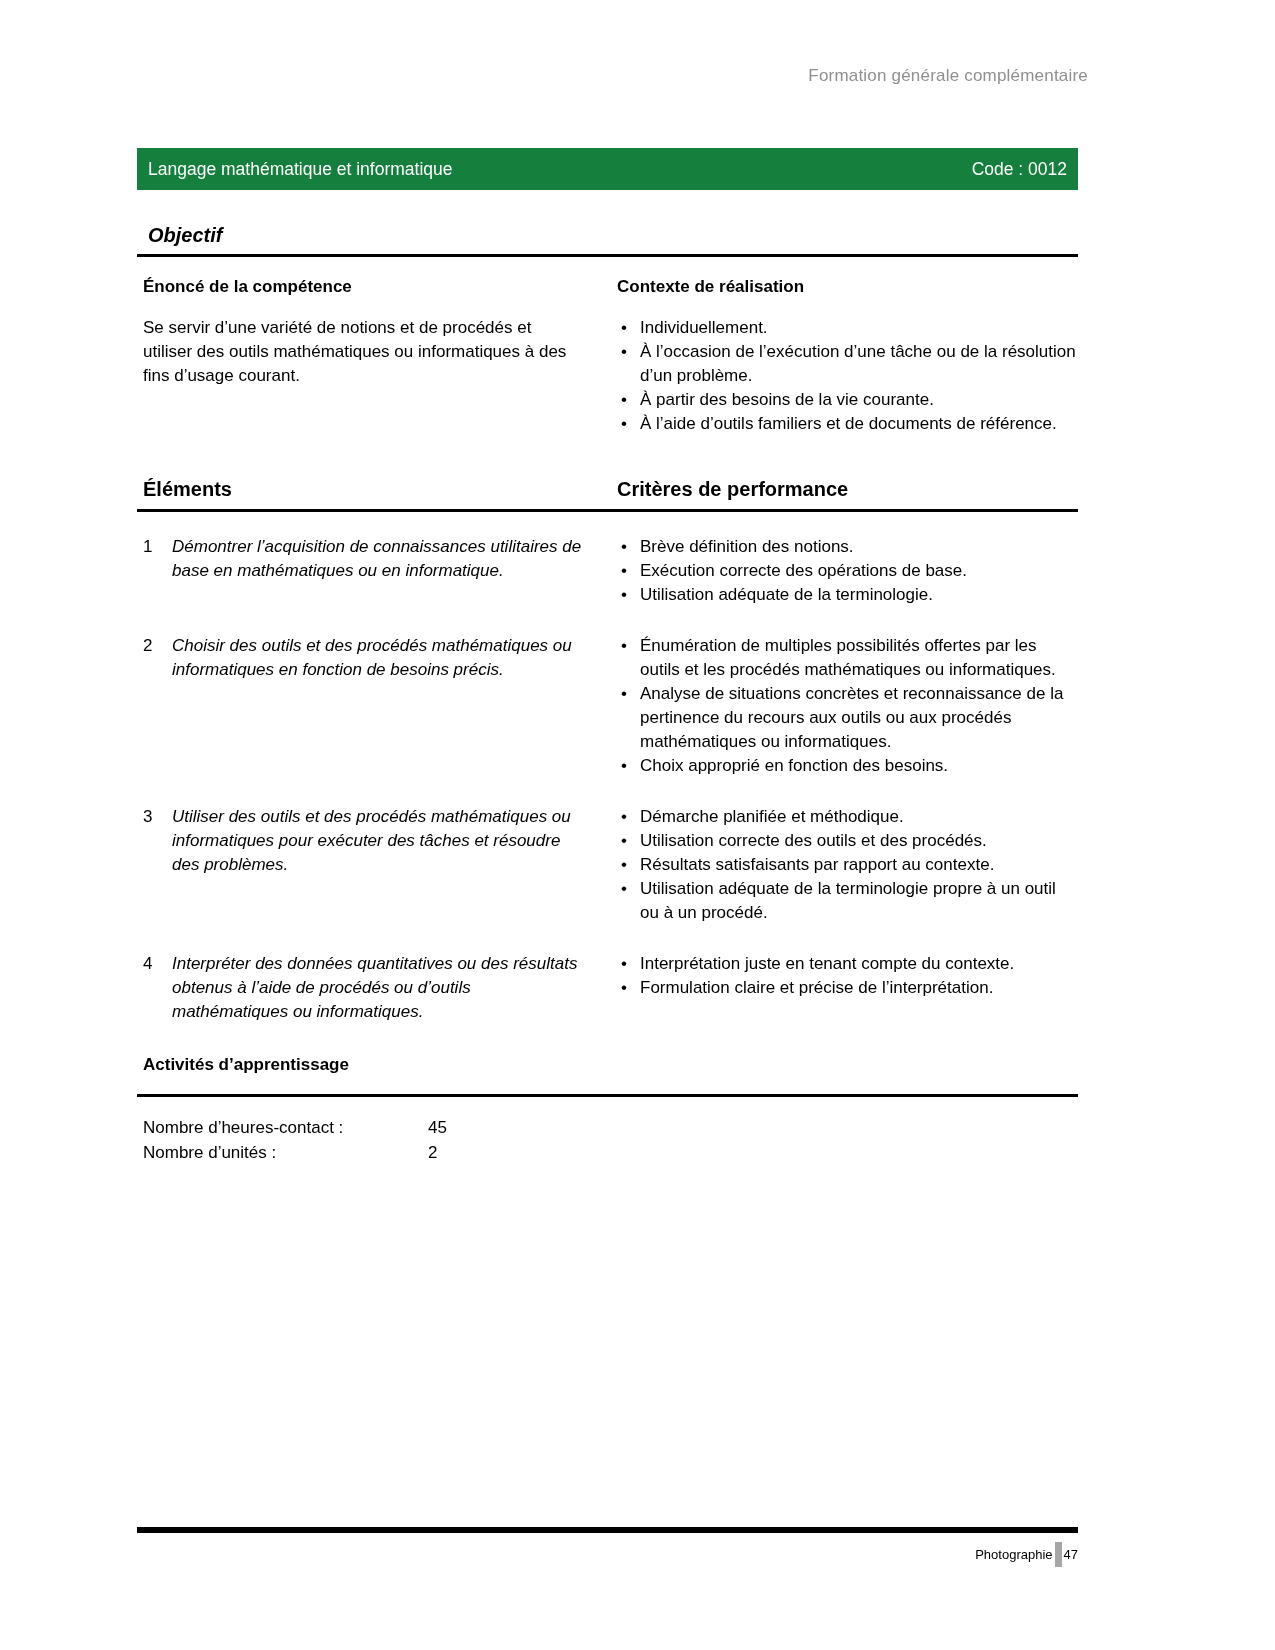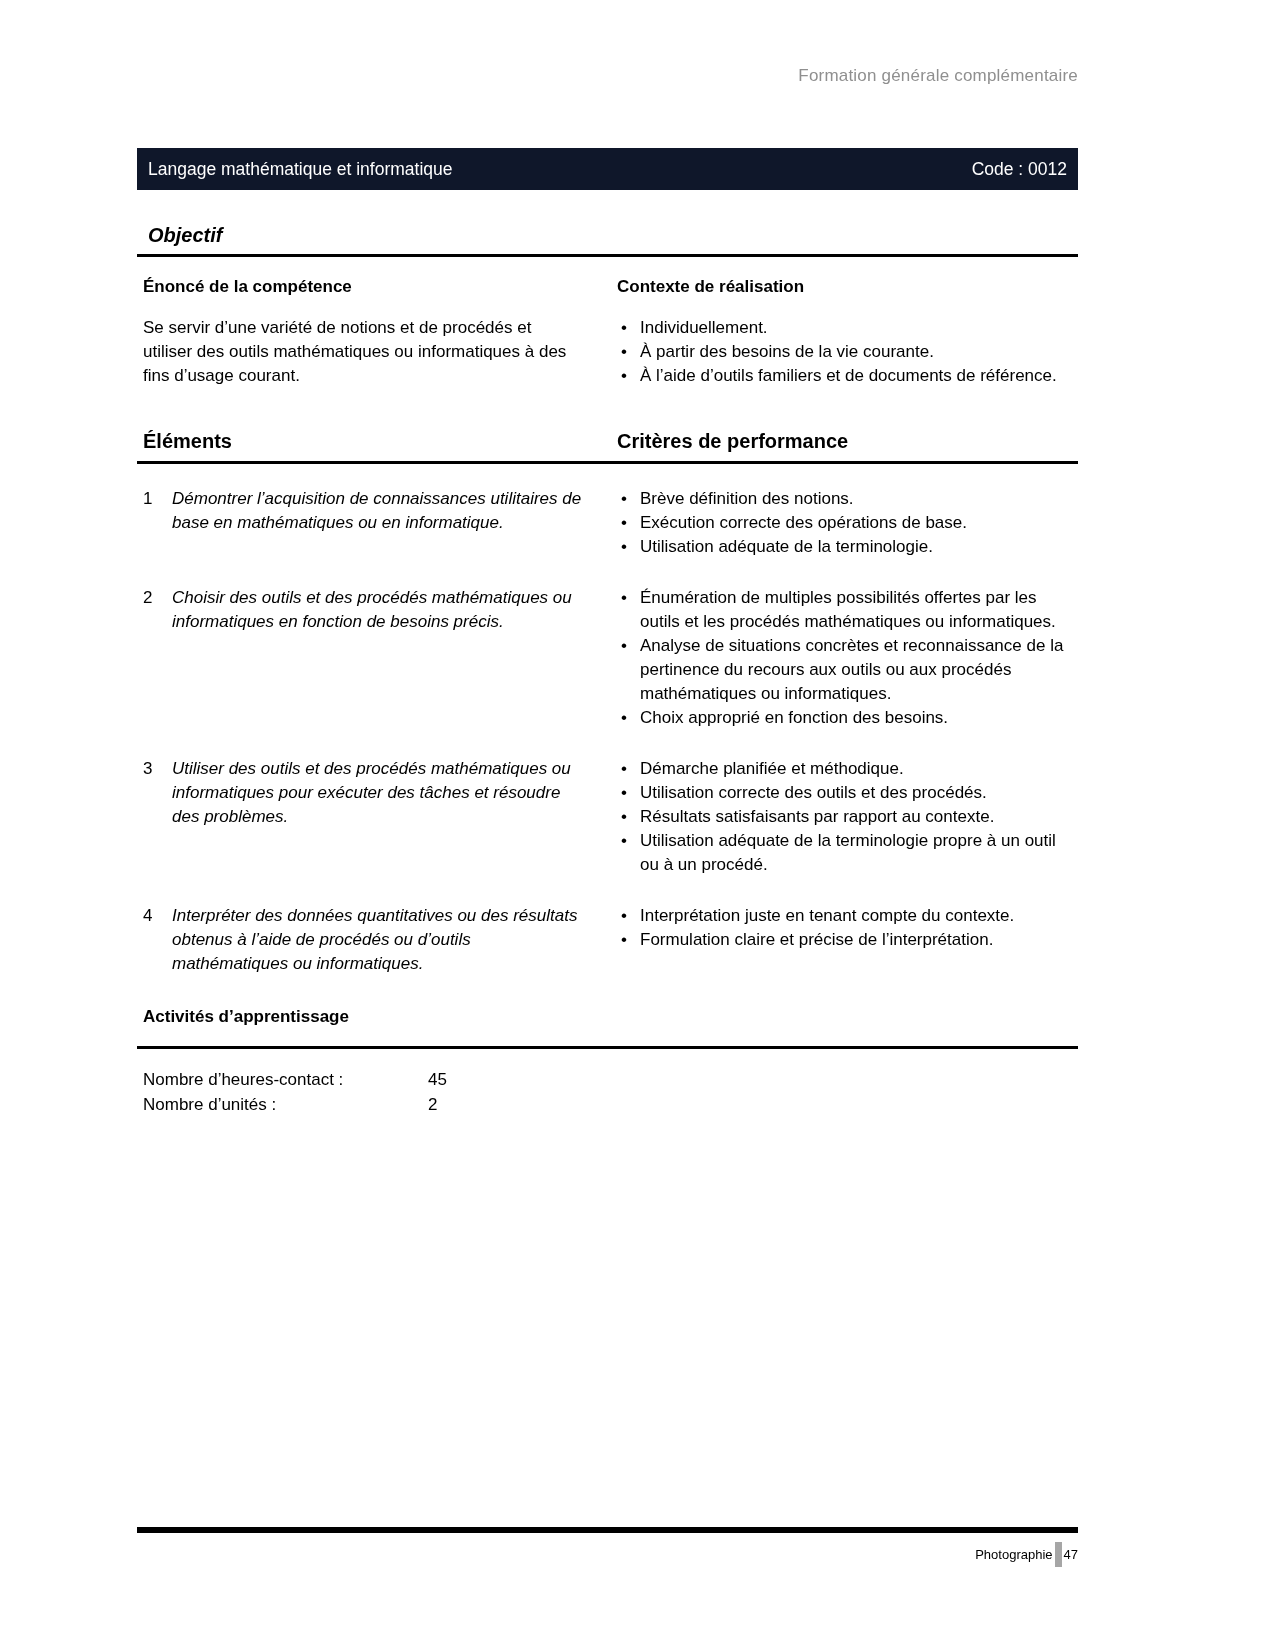--- a/index.html
+++ b/index.html
@@ -2,26 +2,26 @@
 <html lang="fr"><head>
 <meta charset="utf-8">
 <style>
   html,body{margin:0;padding:0;}
   body{
     width:1275px;height:1650px;position:relative;background:#ffffff;
     font-family:"Liberation Sans",sans-serif;color:#000;
     -webkit-font-smoothing:antialiased;
   }
   .header-note{
-    position:absolute;top:66px;right:197px;
+    position:absolute;top:66px;right:187px;
     font-size:17px;color:#8f8f8f;letter-spacing:.2px;
   }
   .content{position:absolute;left:137px;top:148px;width:941px;}
   .banner{
-    background:#0f172a;color:#fff;height:42px;
+    background:#15803d;color:#fff;height:42px;
     display:flex;justify-content:space-between;align-items:center;
     padding:0 11px;box-sizing:border-box;font-size:17.5px;
   }
   .obj-std-row{
     display:flex;margin-top:34px;padding-bottom:7px;
     border-bottom:3px solid #000;
     font-size:20px;font-weight:bold;font-style:italic;
   }
   .obj-std-row .cell-left{width:480px;padding-left:11px;box-sizing:border-box;}
   .obj-std-row .cell-right{flex:1;padding-left:6px;box-sizing:border-box;}
@@ -82,20 +82,21 @@
     <div class="col-right subhead">Contexte de réalisation</div>
   </div>
 
   <div class="cols body-row">
     <div class="col-left">
       <div class="para">Se servir d’une variété de notions et de procédés et utiliser des outils mathématiques ou informatiques à des fins d’usage courant.</div>
     </div>
     <div class="col-right">
       <ul class="bullets">
         <li>Individuellement.</li>
+        <li>À l’occasion de l’exécution d’une tâche ou de la résolution d’un problème.</li>
         <li>À partir des besoins de la vie courante.</li>
         <li>À l’aide d’outils familiers et de documents de référence.</li>
       </ul>
     </div>
   </div>
 
   <div class="section-head-row">
     <div class="cell-left">Éléments</div>
     <div class="cell-right">Critères de performance</div>
   </div>

